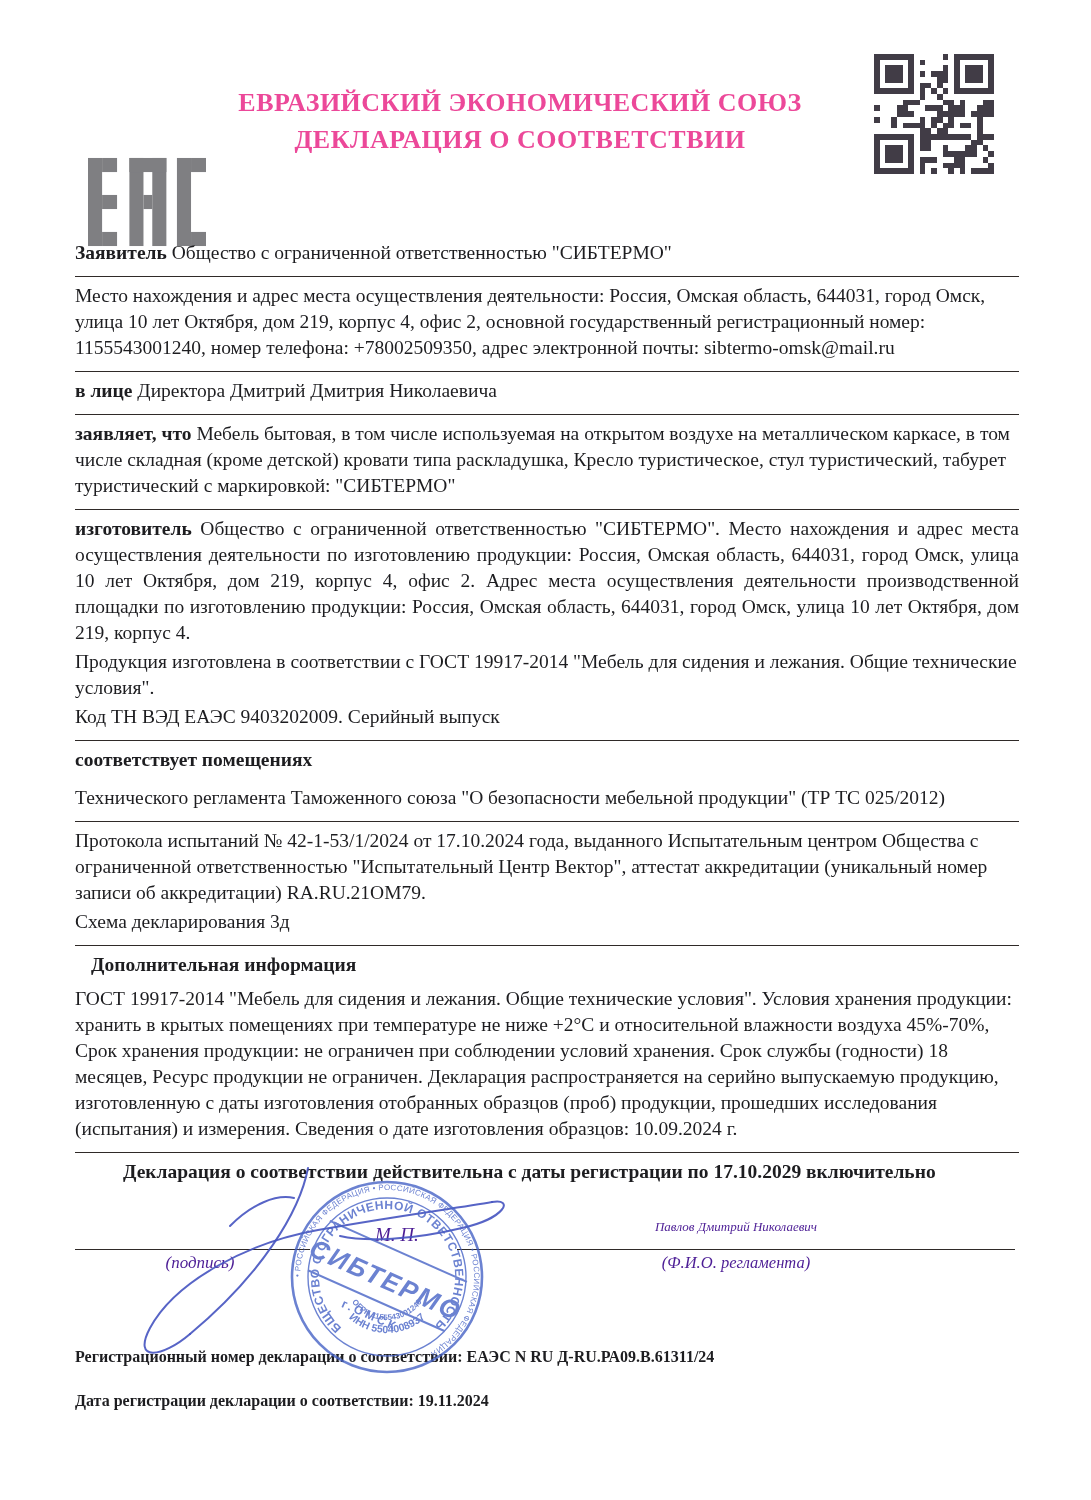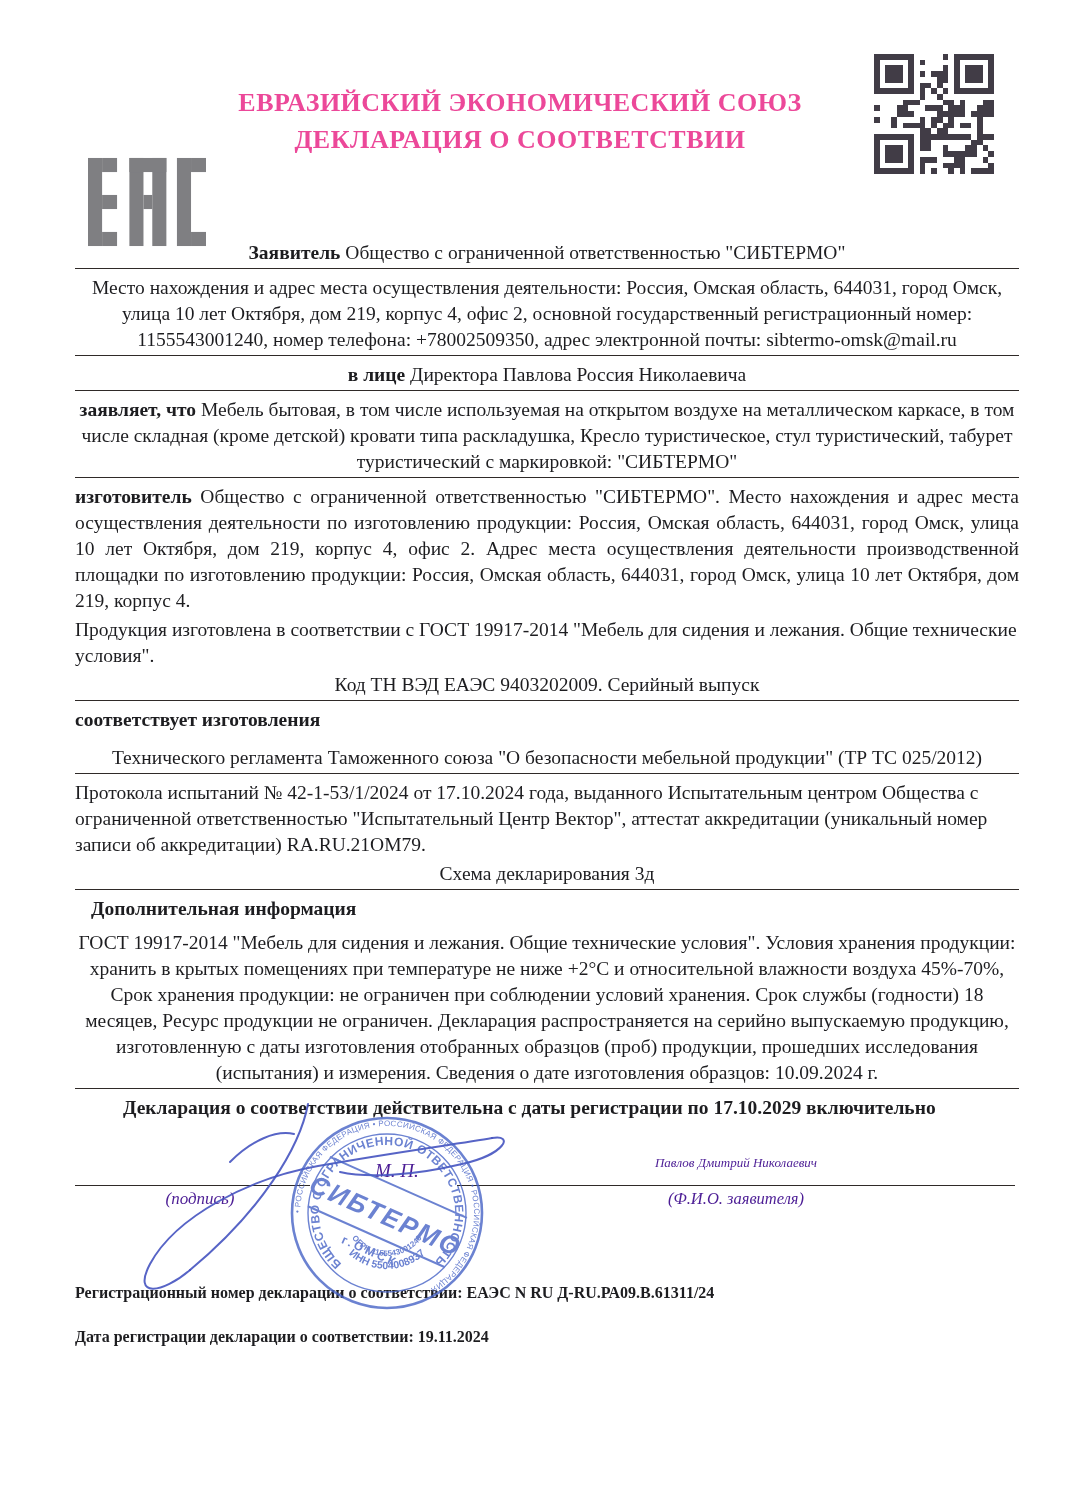--- a/index.html
+++ b/index.html
@@ -18,21 +18,21 @@
     text-align:center;
     font-weight:bold;font-size:26px;line-height:37px;
     color:#ec4899;letter-spacing:.5px;
   }
   .eac-logo{position:absolute;left:88px;top:150px;}
   .qr{position:absolute;left:874px;top:54px;}
   
   .content{position:absolute;left:75px;top:240px;width:944px;}
   .par{margin:0 0 3px;font-size:19.5px;line-height:26px;}
   .par .lbl{font-weight:bold;}
-  .rule{border-bottom:1.6px solid #2f2a28;padding-bottom:2px;margin-bottom:6px;text-align:center;}
+  .rule{border-bottom:1.6px solid #2f2a28;padding-bottom:10px;margin-bottom:6px;}
   .jst{text-align:justify;}
   .bold{font-weight:bold;}
   .hgap{margin:4px 0 12px;}
   
   .sig-block{position:relative;height:145px;margin-top:6px;}
   .sig-line{position:absolute;border-top:1.6px solid #2f2a28;}
   .sig-line.left{left:0;top:58px;width:235px;}
   .sig-line.right{left:382px;top:58px;width:558px;}
   .sig-caption{position:absolute;font-size:17px;color:#4c1d95;font-style:italic;}
   .cap-podpis{left:55px;top:62px;width:140px;text-align:center;}
@@ -212,31 +212,31 @@
       <rect x="1" y="15" width="5" height="5" fill="#ffffff"></rect>
       <rect x="2" y="16" width="3" height="3" fill="#413c46"></rect>
     </svg>
 
   <div class="content">
 
     <p class="par rule"><b class="lbl">Заявитель </b><span>Общество с ограниченной ответственностью "СИБТЕРМО"</span></p>
 
     <p class="par rule"><b class="lbl"></b><span>Место нахождения и адрес места осуществления деятельности: Россия, Омская область, 644031, город Омск, улица 10 лет Октября, дом 219, корпус 4, офис 2, основной государственный регистрационный номер: 1155543001240, номер телефона: +78002509350, адрес электронной почты: sibtermo-omsk@mail.ru</span></p>
 
-    <p class="par rule"><b class="lbl">в лице </b><span>Директора Павлова Россия Николаевича</span></p>
+    <p class="par rule"><b class="lbl">в лице </b><span>Директора Дмитрий Дмитрия Николаевича</span></p>
 
     <p class="par rule"><b class="lbl">заявляет, что </b><span>Мебель бытовая, в том числе используемая на открытом воздухе на металлическом каркасе, в том числе складная (кроме детской)  кровати типа раскладушка, Кресло туристическое, стул туристический, табурет туристический с маркировкой: "СИБТЕРМО"</span></p>
 
     <p class="par jst"><b class="lbl">изготовитель </b><span>Общество с ограниченной ответственностью "СИБТЕРМО". Место нахождения и адрес места осуществления деятельности по изготовлению продукции: Россия, Омская область, 644031, город Омск, улица 10 лет Октября, дом 219, корпус 4, офис 2. Адрес места осуществления деятельности производственной площадки по изготовлению продукции: Россия, Омская область, 644031, город Омск, улица 10 лет Октября, дом 219, корпус 4.</span></p>
 
     <p class="par"><span>Продукция изготовлена в соответствии с ГОСТ 19917-2014 "Мебель для сидения и лежания. Общие технические условия".</span></p>
 
     <p class="par rule"><span>Код ТН ВЭД ЕАЭС 9403202009. Серийный выпуск</span></p>
 
-    <p class="par bold hgap"><span>соответствует изготовления</span></p>
+    <p class="par bold hgap"><span>соответствует помещениях</span></p>
 
     <p class="par rule"><span>Технического регламента Таможенного союза "О безопасности мебельной продукции" (ТР ТС 025/2012)</span></p>
 
 
     <p class="par"><span>Протокола испытаний № 42-1-53/1/2024 от 17.10.2024 года, выданного Испытательным центром Общества с ограниченной ответственностью "Испытательный Центр Вектор", аттестат аккредитации (уникальный номер записи об аккредитации) RA.RU.21OM79.</span></p>
 
     <p class="par rule"><span>Схема декларирования 3д</span></p>
 
     <p class="par bold" style="margin:2px 16px 8px;"><span>Дополнительная информация</span></p>
 
@@ -253,21 +253,21 @@
         <path class="sig-path" d="M 140,70 C 162,48 186,38 204,42"></path>
       </svg>
 
       <div class="sig-line left"></div>
       <div class="sig-caption cap-podpis">(подпись)</div>
 
       <div class="sig-caption cap-mp">М. П.</div>
 
       <div class="sig-caption cap-name">Павлов Дмитрий Николаевич</div>
       <div class="sig-line right"></div>
-      <div class="sig-caption cap-fio">(Ф.И.О. заявителя)</div>
+      <div class="sig-caption cap-fio">(Ф.И.О. регламента)</div>
 
       <svg class="stamp" width="200" height="200" viewBox="0 0 200 200">
         <defs>
           <path id="arcTop" d="M 51.92,148.08 A 68,68 0 1 1 148.08,148.08"></path>
           <path id="arcInn" d="M 51.5,128 A 56,56 0 0 0 148.5,128"></path>
           <path id="arcOgrn" d="M 62.76,121.5 A 43,43 0 0 0 137.24,121.5"></path>
           <path id="arcOuter" d="M 13,100 A 87,87 0 1 1 187,100 A 87,87 0 1 1 13,100"></path>
         </defs>
         <g opacity="0.8">
           <circle class="stamp-stroke" cx="100" cy="100" r="95" stroke-width="2.6"></circle>

